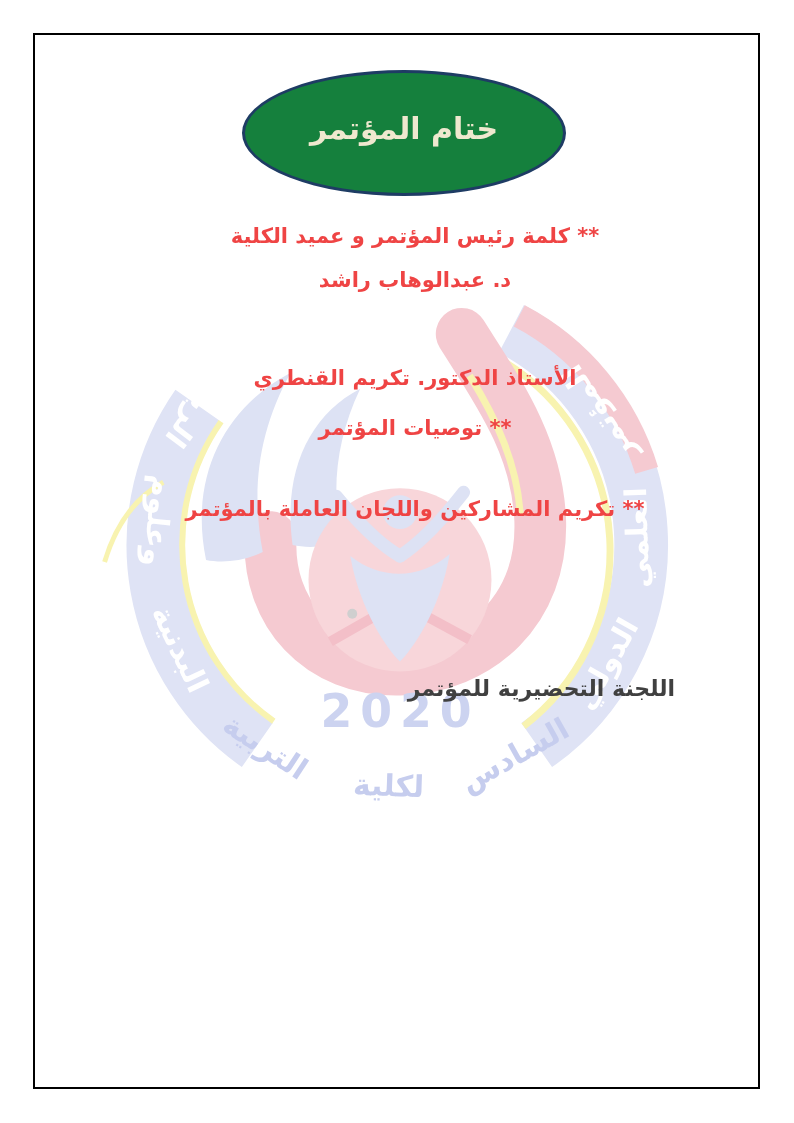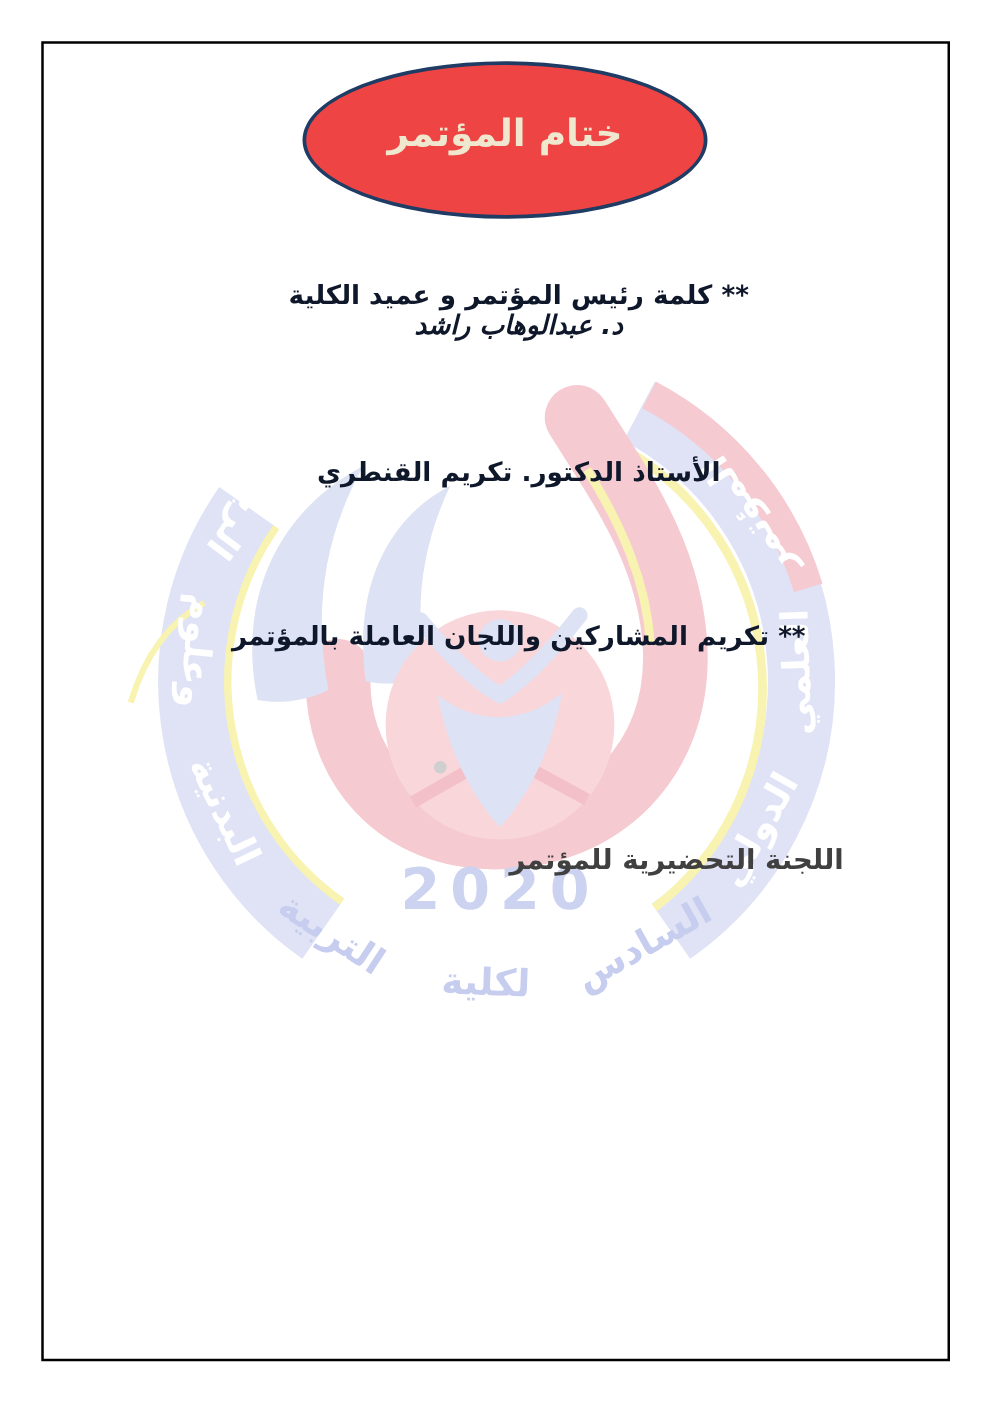--- a/index.html
+++ b/index.html
@@ -19,46 +19,46 @@
   }
   .watermark-svg{
     position:absolute;
     left:0; top:0;
     width:723px; height:1052px;
     z-index:0;
   }
   .content-layer{position:absolute; inset:0; z-index:1;}
   .title-ellipse{
     position:absolute;
-    left:207px; top:14px;            
+    left:207px; top:35px;            
     width:324px; height:126px;
-    background:#ef4444;
+    background:#15803d;
     border:3px solid #1e3c64;
     border-radius:50%;
     box-sizing:border-box;
     display:flex; align-items:center; justify-content:center;
   }
   .title-ellipse span{
     color:#efe8cf;
     font-size:30px;
     font-weight:bold;
     padding-bottom:10px;
     letter-spacing:1px;
   }
   .line{
     position:absolute;
     left:120px; width:520px;
     text-align:center;
     direction:rtl;
-    color:#0f172a;
+    color:#ef4444;
     font-weight:bold;
     font-size:21px;
     white-space:nowrap;
   }
-  .l0{top:189px;} .l1{top:213px;font-style:italic;}
+  .l0{top:189px;} .l1{top:233px;}
   .l2{top:287px;} .l3{top:331px;}
   .l4{top:381px;} .l5{top:421px;margin-top:41px;}
   .footer-line{
     position:absolute;
     left:120px; width:520px; top:641px;
     text-align:right;
     direction:rtl;
     color:#404040;
     font-weight:bold;
     font-size:22px;
@@ -129,19 +129,20 @@
 
     <div class="content-layer">
 
       <div class="title-ellipse">
         <span>ختام المؤتمر</span>
       </div>
 
       <div class="line l0">** كلمة رئيس المؤتمر و عميد الكلية</div>
       <div class="line l1">د. عبدالوهاب راشد</div>
       <div class="line l3">الأستاذ الدكتور. تكريم القنطري</div>
+      <div class="line l4">** توصيات المؤتمر</div>
       <div class="line l5">** تكريم المشاركين واللجان العاملة بالمؤتمر</div>
 
       <div class="footer-line">اللجنة التحضيرية للمؤتمر</div>
     </div>
 
   </div>
 </div>
 
 </body></html>

